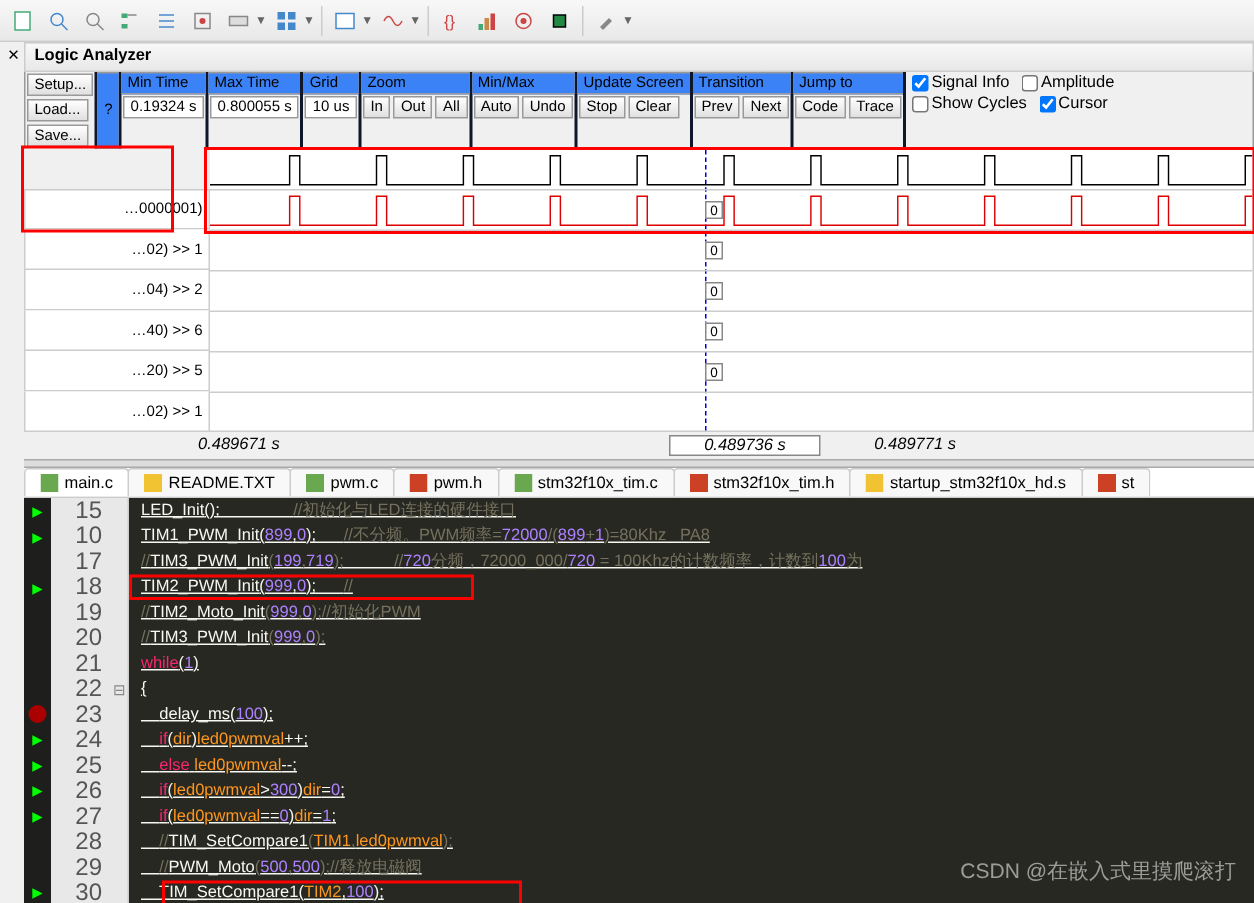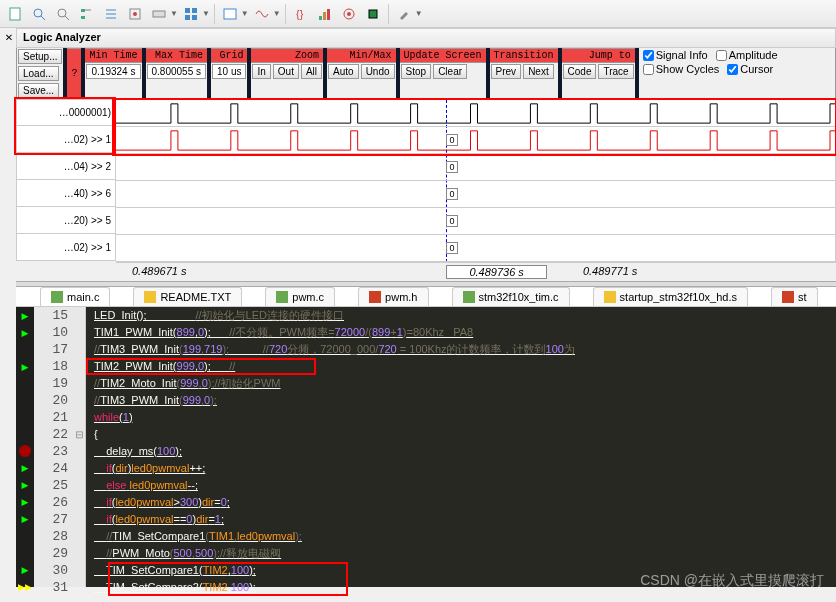--- a/index.html
+++ b/index.html
@@ -8,60 +8,60 @@
 .toolbar-top { height: 28px; background: linear-gradient(#f8f8f8, #e8e8e8); border-bottom: 1px solid #ccc; display: flex; align-items: center; padding: 2px 4px; gap: 2px; }
 .toolbar-top .btn { width: 22px; height: 22px; border: 1px solid transparent; display: flex; align-items: center; justify-content: center; cursor: pointer; }
 .toolbar-top .sep { width: 1px; height: 20px; background: #ccc; margin: 0 2px; }
 .dd { font-size: 8px; color: #666; margin-left: -2px; }
 
 .close-x { position: absolute; left: 2px; top: 30px; width: 14px; height: 14px; color: #000; cursor: pointer; display:flex; align-items:center; justify-content:center; font-size:10px; }
 
 .la-title { height: 20px; background: linear-gradient(#f8f8f8, #e8e8e8); border: 1px solid #ccc; padding: 2px 6px; font-weight: bold; margin-left: 16px; }
 
 .la-controls { display: flex; gap: 0; margin-left: 16px; border-left: 1px solid #999; border-right: 1px solid #999; }
-.la-col { display: flex; flex-direction: column; border-right: 4px solid #0f172a; }
+.la-col { display: flex; flex-direction: column; border-right: 2px solid #0f172a; }
 .la-col:last-child { border-right: none; }
-.la-head { font-size: 10px; text-align: right; padding: 1px 4px; background: #ef4444; border-top: 1px solid #999; border-bottom: 1px solid #999; white-space: nowrap; font-family: Liberation Mono, monospace; }
+.la-head { font-size: 10px; text-align: left; padding: 1px 4px; background: #3b82f6; border-top: 1px solid #999; border-bottom: 1px solid #999; white-space: nowrap; }
 .la-row2 { display: flex; }
 .la-btn { font-size: 10px; padding: 1px 4px; border: 1px solid #999; margin: 1px; background: linear-gradient(#fff, #e0e0e0); cursor: pointer; white-space: nowrap; }
 .la-val { font-size: 10px; padding: 1px 4px; border: 1px solid #999; margin: 1px; background: #fff; white-space: nowrap; }
 .chk { display: flex; align-items: center; gap: 2px; padding: 1px 4px; font-size: 10px; white-space: nowrap; }
 .chk input { width: 11px; height: 11px; }
 
 .wave-area { margin-left: 16px; position: relative; }
 .wave-body { display: flex; }
-.signal-names { width: 100px; }
+.signal-names { width: 124px; margin-top: 27px; }
 .sig-row { height: 27px; border: 1px solid #ccc; border-top: none; display: flex; align-items: center; justify-content: flex-end; padding-right: 4px; background: #fff; font-size: 10px; cursor:pointer; }
 .sig-row:first-child { border-top: 1px solid #ccc; }
 .wave-canvas { flex: 1; position: relative; background: #fff; border: 1px solid #ccc; border-left: none; }
 .wave-row { height: 27px; border-bottom: 1px solid #ccc; position: relative; }
 .red-box { position: absolute; border: 2px solid red; pointer-events: none; }
 
 .badge { position: absolute; left: 330px; width: 12px; height: 12px; border: 1px solid #888; background: #fff; font-size: 9px; display: flex; align-items: center; justify-content: center; top: 50%; transform: translateY(-50%); }
 
 .timeline { display: flex; margin-left: 116px; padding: 2px 0; font-size: 10px; font-style: italic; }
 .timeline span { }
 .cursor-time { margin-left: 260px; border: 1px solid #888; padding: 0 22px; background: #fff; }
 .cursor-line { position: absolute; left: 330px; top: 0; bottom: 0; width: 1px; border-left: 1px dashed #00d; pointer-events: none; }
 
 .splitter { height: 6px; background: #ddd; border-top: 1px solid #aaa; border-bottom: 1px solid #aaa; margin-left:16px; }
 
 .tabs { display: flex; background: #fff; border-bottom: 1px solid #ccc; margin-left: 16px; overflow: hidden; }
-.tab { padding: 3px 10px; border: 1px solid #ccc; border-bottom: none; margin-right: -1px; display: flex; align-items: center; gap: 4px; cursor: pointer; background: #f8f8f8; border-top-left-radius: 3px; border-top-right-radius: 3px; font-size: 11px; white-space:nowrap;margin-left:24px; }
+.tab { padding: 3px 10px; border: 1px solid #ccc; border-bottom: none; margin-right: -1px; display: flex; align-items: center; gap: 4px; cursor: pointer; background: #f8f8f8; border-top-left-radius: 3px; border-top-right-radius: 3px; font-size: 11px; white-space:nowrap; }
 .tab.active { background: #fff; }
 .tab .ficn { width: 12px; height: 12px; }
 
 .code-area { margin-left: 16px; background: #272822; color: #f8f8f2; font-family: Consolas, monospace; font-size: 13px; height: 280px; display: flex; position: relative; }
 .gutter-marks { width: 18px; background: #1e1f1c; }
 .mark { height: 17px; display:flex; align-items:center; justify-content:center; }
 .mark.tri { color: #0f0; font-size: 9px; }
 .mark.bp { background: #a00; border-radius: 50%; width: 12px; height: 12px; margin: 2px auto; }
 .mark.yel { color: #ff0; font-size: 9px; }
 .line-nums { width: 40px; background: #e8e8e8; color: #555; text-align: right; padding-right: 6px; }
-.line-nums .ln { height: 17px; line-height: 17px; font-size: 13px; font-family: Liberation Mono, monospace; }
+.line-nums .ln { height: 17px; line-height: 17px; font-size: 16px; }
 .fold-col { width: 12px; background: #e8e8e8; border-right: 1px solid #ccc; }
 .fold-col .fm { height:17px; display:flex; align-items:center; justify-content:center; color:#888; font-size:10px; }
 .code-lines { flex: 1; padding-left: 8px; position: relative; text-decoration: underline; }
 .cl { height: 17px; line-height: 17px; white-space: pre; }
 .fn { color: #f8f8f2; }
 .num { color: #ae81ff; }
 .cm { color: #75715e; }
 .kw { color: #f92672; }
 .pa { color: #fd971f; }
 .red-code-box { position: absolute; border: 2px solid red; pointer-events: none; }
@@ -331,20 +331,26 @@
       <svg class="ficn">
         <rect width="12" height="12" fill="#cc4125"></rect>
       </svg>
       <span>pwm.h</span>
     </div>
   <div class="tab">
       <svg class="ficn">
         <rect width="12" height="12" fill="#6aa84f"></rect>
       </svg>
       <span>stm32f10x_tim.c</span>
+    </div>
+  <div class="tab">
+      <svg class="ficn">
+        <rect width="12" height="12" fill="#cc4125"></rect>
+      </svg>
+      <span>stm32f10x_tim.h</span>
     </div>
   <div class="tab">
       <svg class="ficn">
         <rect width="12" height="12" fill="#f1c232"></rect>
       </svg>
       <span>startup_stm32f10x_hd.s</span>
     </div>
   <div class="tab">
       <svg class="ficn">
         <rect width="12" height="12" fill="#cc4125"></rect>

